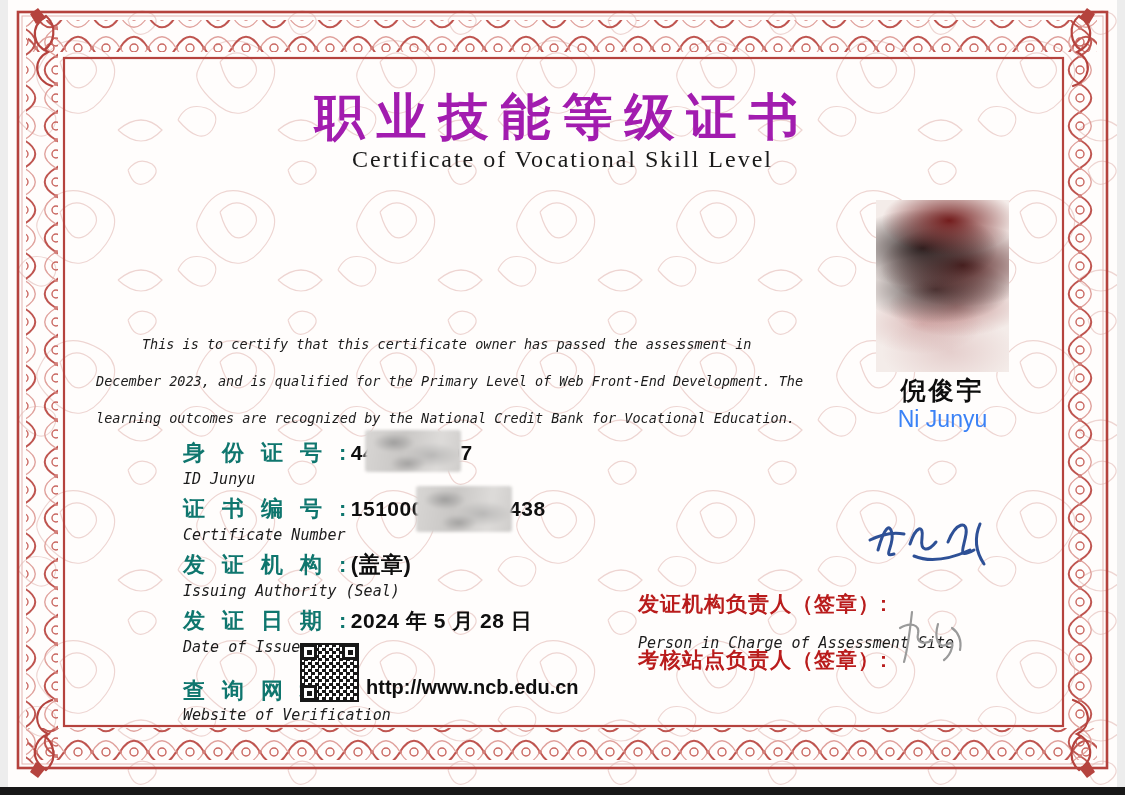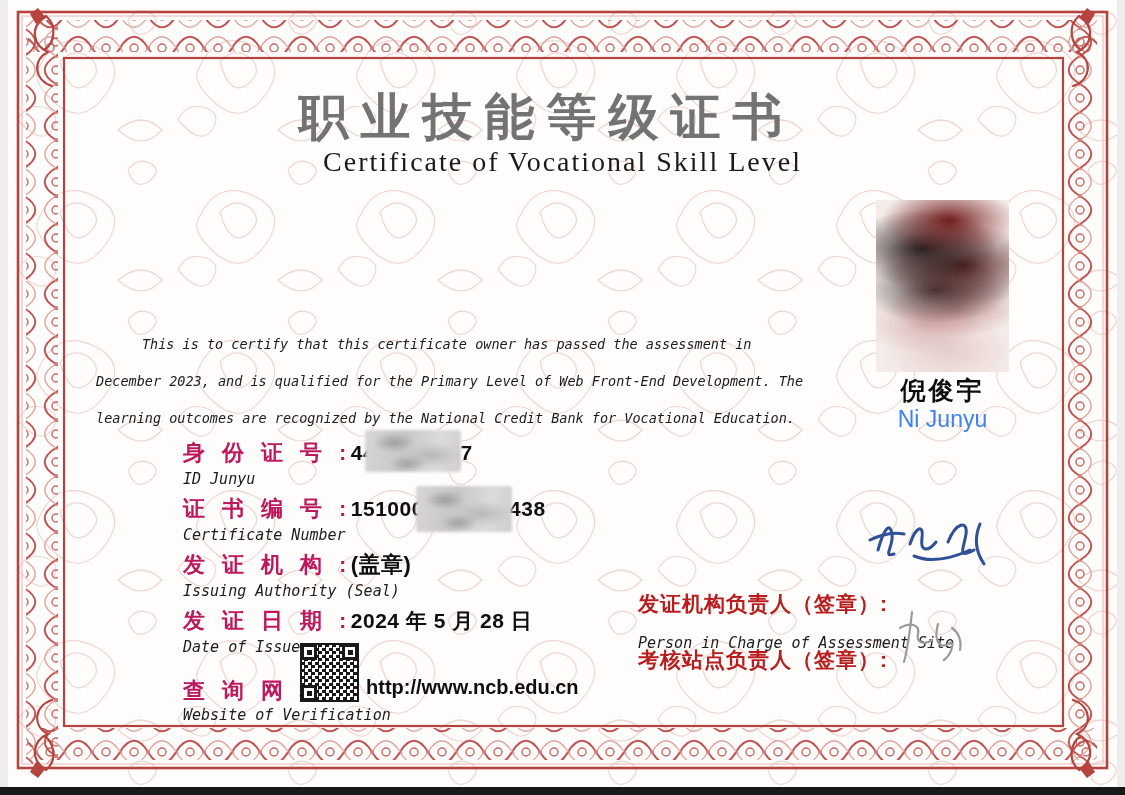--- a/index.html
+++ b/index.html
@@ -7,33 +7,33 @@
               font-family:"Liberation Sans", sans-serif; }
   .stage { position:relative; width:1125px; height:795px; }
 
   .cert { position:absolute; left:8px; top:0; width:1109px; height:787px;
           background:#fdfbfa; overflow:hidden; }
 
   .deco { position:absolute; left:0; top:0; width:100%; height:100%; pointer-events:none; }
 
   .content { position:absolute; inset:0; color:#111; }
 
-  .title-cn { position:absolute; left:46px; top:84px; width:985px; text-align:center;
-              font-size:50px; font-weight:600; letter-spacing:12px; color:#737373; }
+  .title-cn { position:absolute; left:62px; top:84px; width:985px; text-align:center;
+              font-size:50px; font-weight:600; letter-spacing:12px; color:#a21caf; }
   .title-en { position:absolute; left:62px; top:146px; width:985px; text-align:center;
-              font-family:"Liberation Serif", serif; font-size:28px; letter-spacing:2px; color:#1a1a1a; }
+              font-family:"Liberation Serif", serif; font-size:24px; letter-spacing:2px; color:#1a1a1a; }
 
   .body-cn { position:absolute; left:88px; top:212px; width:728px;
              font-size:23.5px; line-height:45px; text-indent:2.3em;
              letter-spacing:0.5px; color:#121212; text-align:justify; }
   .body-en { position:absolute; left:88px; top:326px; width:716px;
              font-family:"DejaVu Sans Mono", monospace; font-style:italic;
              font-size:13.5px; line-height:37px; text-indent:3.4em; color:#1c1c1c; }
 
-  .cn-label { font-size:22px; font-weight:600; letter-spacing:17px; color:#be185d; white-space:nowrap; }
+  .cn-label { font-size:22px; font-weight:600; letter-spacing:17px; color:#0f766e; white-space:nowrap; }
   .cn-label .tight { letter-spacing:0; }
   .value { font-size:21px; font-weight:700; letter-spacing:0.5px; color:#0f0f0f; white-space:nowrap; }
   .sub-en { position:absolute; font-family:"DejaVu Sans Mono", monospace; font-style:italic;
             font-size:15px; color:#1c1c1c; white-space:nowrap; }
   .frow { position:absolute; left:175px; white-space:nowrap; }
 
   .r-label { position:absolute; left:630px; font-size:21px; font-weight:600;
              letter-spacing:1px; color:#b91c1c; white-space:nowrap;margin-top:40px; }
 
   .redact { position:absolute; border-radius:3px; filter:blur(1.5px);

